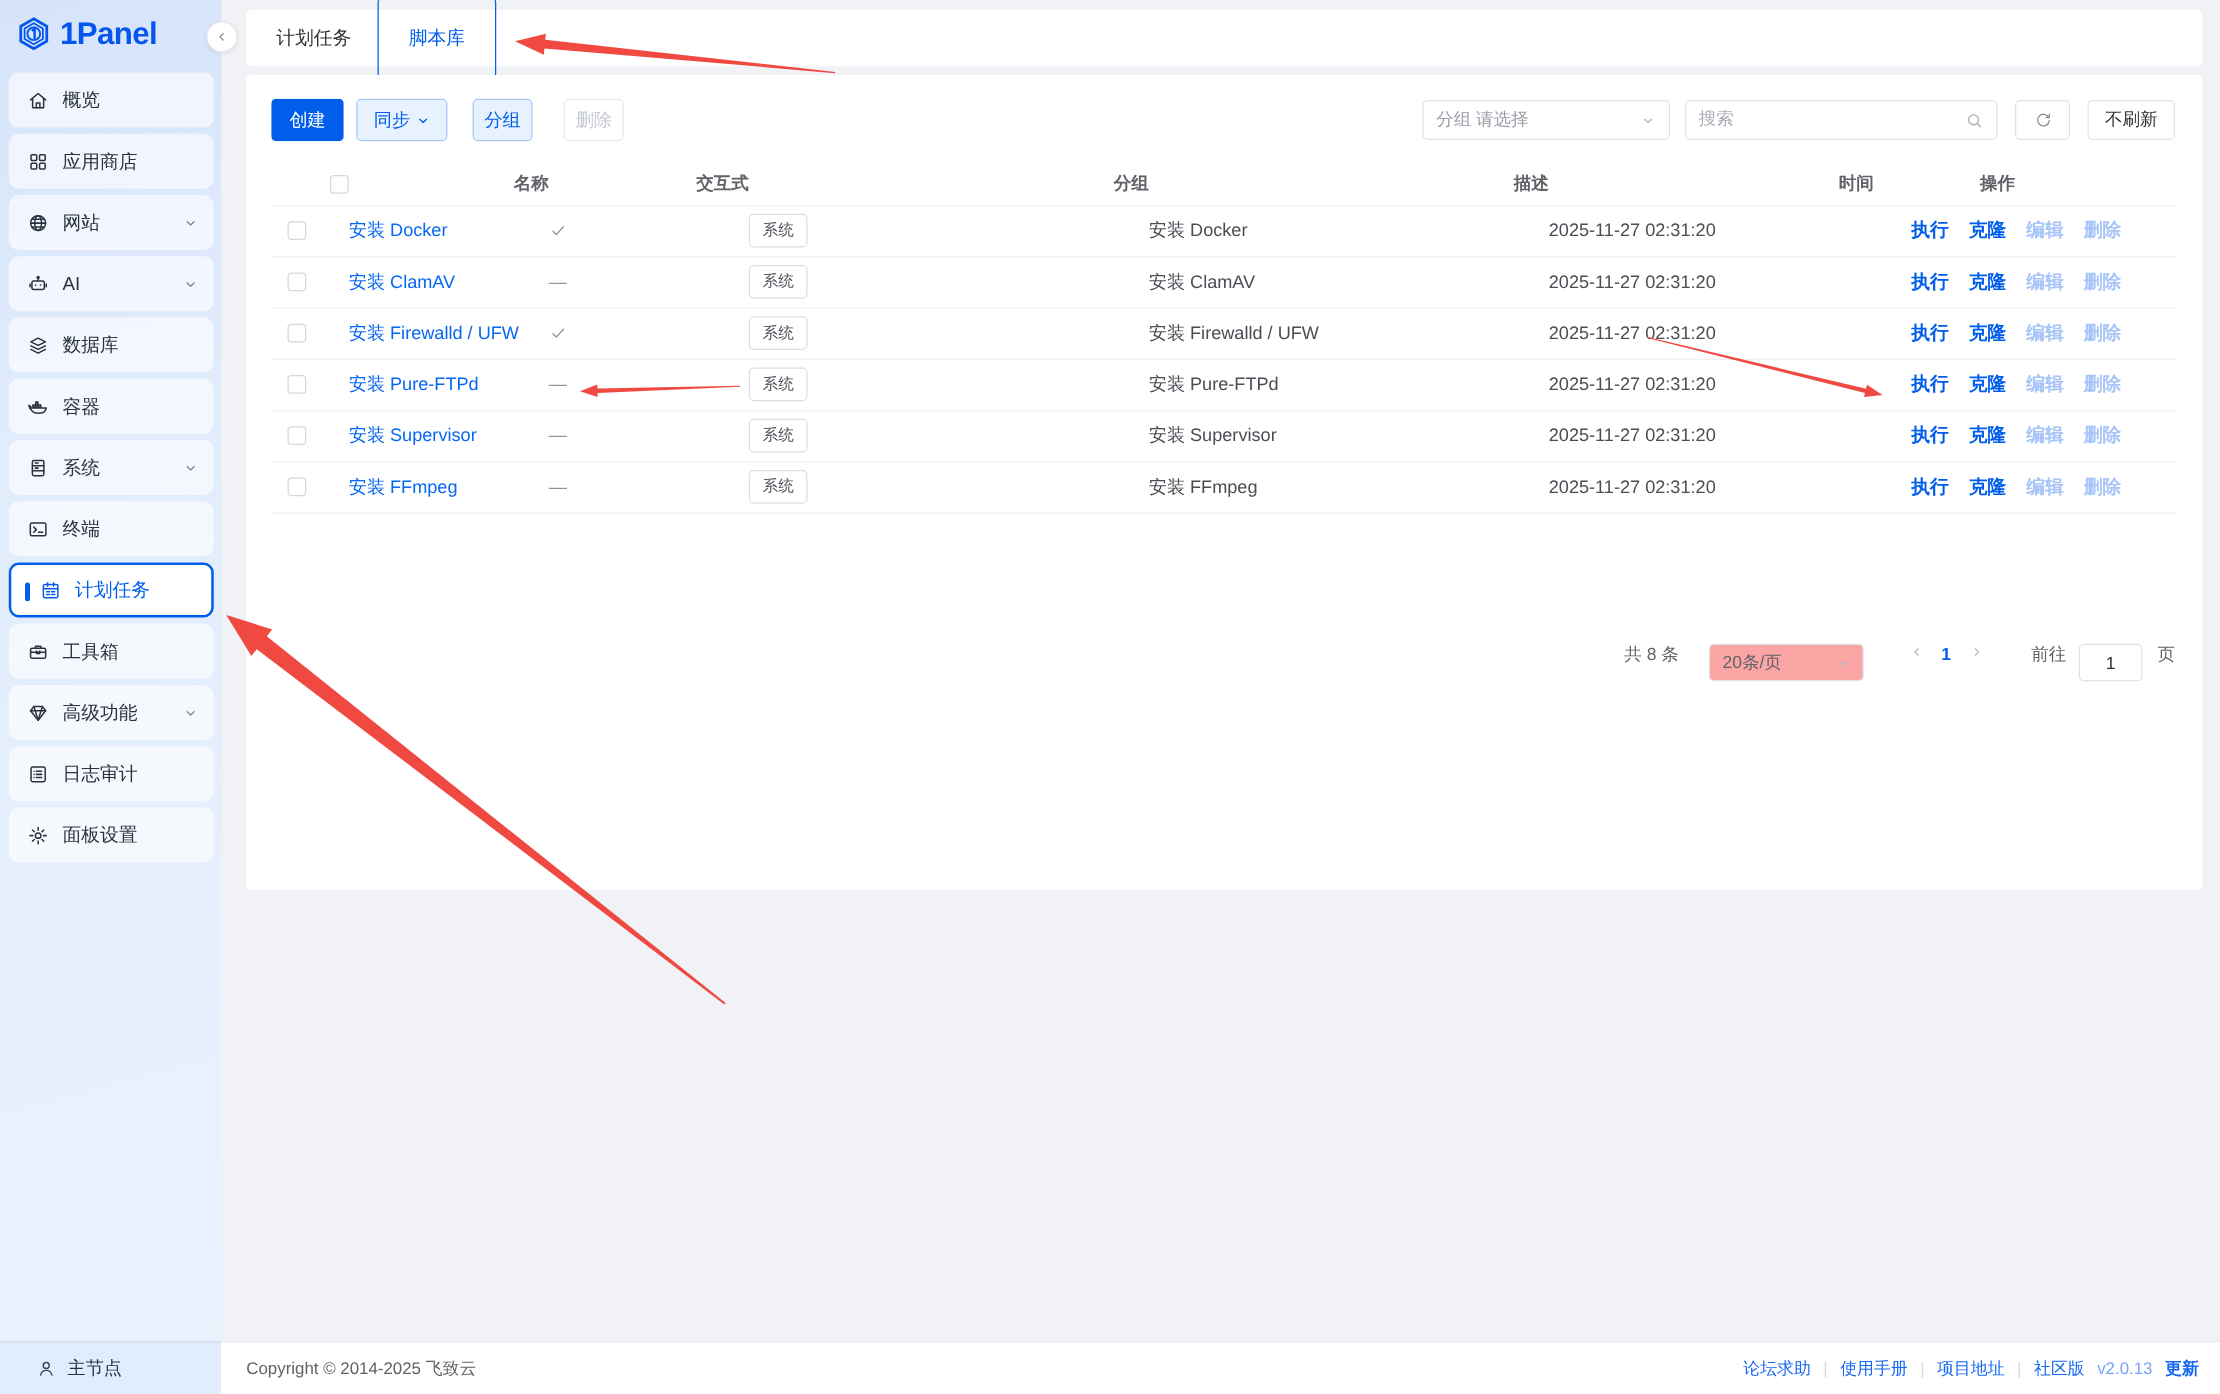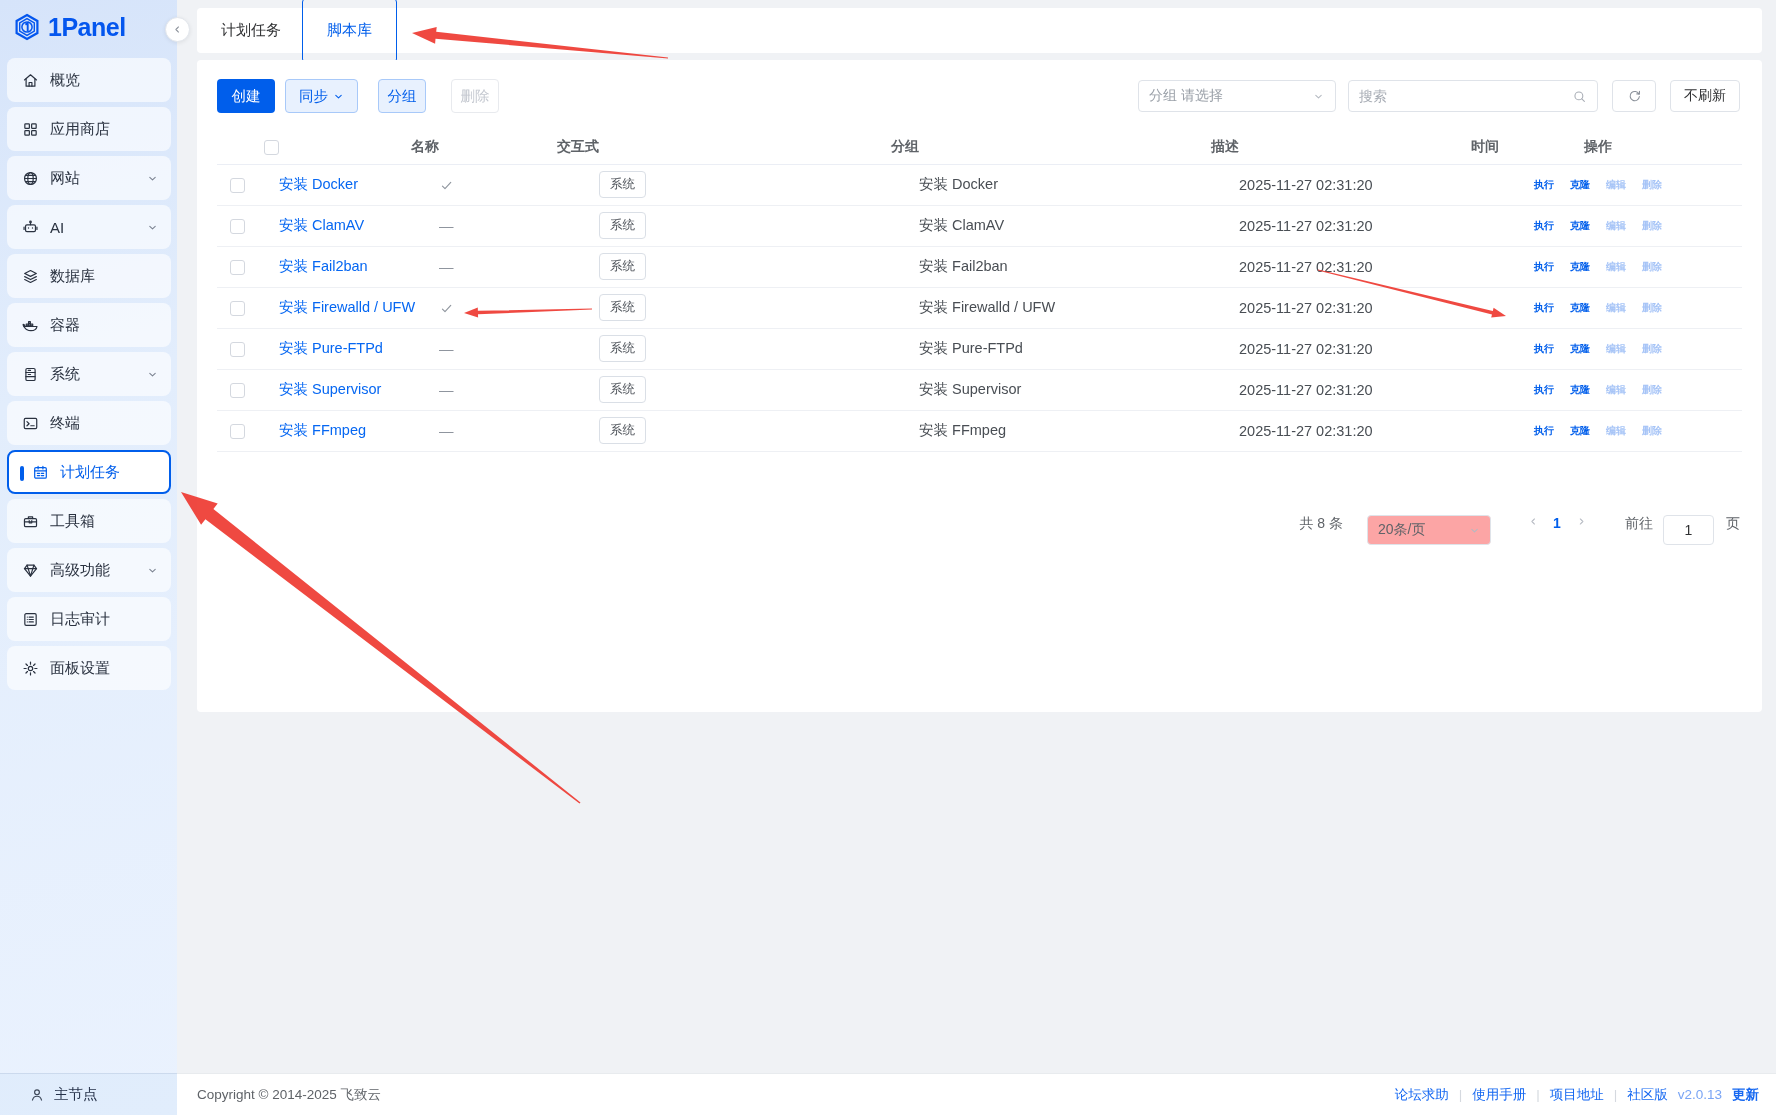--- a/index.html
+++ b/index.html
@@ -43,21 +43,21 @@
   .btn-sync{width:73px;margin-right:20px;gap:4px}
   .btn-sync .chev{width:12px;height:12px}
   .btn-grp{width:48px;margin-right:25px}
   .btn-disabled{width:48px;border-color:#e8eaee;color:#c3c7cf;cursor:not-allowed}
   .toolbar-right{margin-left:auto;display:flex;align-items:center}
   .gselect{width:198px;height:32px;border:1px solid #dfe3e9;border-radius:4px;display:flex;align-items:center;
     padding:0 10px;color:#9aa0a8;font-size:14px;background:#fff;margin-right:12px;cursor:pointer}
   .gselect .chev{margin-left:auto;width:13px;height:13px;color:#b4b9c1}
   .searchbox{width:250px;height:32px;border:1px solid #dfe3e9;border-radius:4px;display:flex;align-items:center;
     padding:0 10px;background:#fff;margin-right:14px}
-  .searchbox input{border:0;outline:0;flex:1;font-size:14px;font-family:Liberation Sans, sans-serif;color:#000000;background:transparent}
+  .searchbox input{border:0;outline:0;flex:1;font-size:14px;font-family:Liberation Mono, monospace;color:#000000;background:transparent}
   .searchbox input::placeholder{color:#a8adb5}
   .searchbox .sic{width:15px;height:15px;color:#a8adb5}
   .icbtn{width:44px;height:32px;border:1px solid #dfe3e9;border-radius:4px;background:#fff;display:flex;
     align-items:center;justify-content:center;color:#8a9099;margin-right:14px;cursor:pointer}
   .icbtn svg{width:15px;height:15px}
   .btn-norefresh{width:70px;height:32px;border:1px solid #dfe3e9;border-radius:4px;font-size:14px;color:#303133}
 
   
   .table-wrap{position:absolute;top:70px;left:20px;right:20px}
   table{width:100%;border-collapse:collapse;table-layout:fixed}
@@ -65,21 +65,21 @@
   tbody td{height:41px;border-bottom:1px solid #eef0f4;font-size:14.5px;padding:0;color:#303133}
   th.c-act,td.c-act{text-align:center}
   .checkbox{width:15px;height:15px;border:1px solid #d4d8df;border-radius:3px;background:#fff;display:inline-block;
     margin-left:13px;vertical-align:middle;cursor:pointer}
   a.nlink{color:#0667f2;text-decoration:none;cursor:pointer}
   .chk{width:15px;height:15px;color:#8f959e;display:inline-block;vertical-align:middle}
   .dash{color:#8f959e}
   .tag{display:inline-block;min-width:47px;text-align:center;padding:4px 10px;border:1px solid #dadfe6;border-radius:4px;
     font-size:12.5px;color:#4c5158;background:#fff}
   .c-desc,.c-time{color:#494e54}
-  .actions{display:flex;gap:16px;justify-content:center;padding-right:45px;font-weight:700;font-size:10px}
+  .actions{display:flex;gap:16px;justify-content:flex-end;padding-right:45px;font-weight:700;font-size:15px}
   th.c-act{padding-right:45px}
   .act{color:#005eeb;cursor:pointer}
   .act.dis{color:#a6c4f7;cursor:default;font-weight:600}
 
   
   .pagination{position:absolute;right:22px;top:455px;height:32px;display:flex;font-size:14px;color:#5f6368}
   .pag-total{margin-right:24px}
   .psel{width:124px;height:30px;border:1px solid #dfe3e9;border-radius:4px;display:flex;align-items:center;
     padding:0 10px;background:#fca5a5;margin-right:30px;cursor:pointer;color:#5f6368}
   .psel .chev{margin-left:auto;width:12px;height:12px;color:#b4b9c1}
@@ -382,36 +382,20 @@
                 <span class="act dis">删除</span>
               </div>
             </td>
           </tr>
           <tr>
             <td><span class="checkbox"></span></td>
             <td class="c-name"><a class="nlink">安装 ClamAV</a></td>
             <td class="c-inter"><span class="dash">—</span></td>
             <td class="c-group"><span class="tag">系统</span></td>
             <td class="c-desc">安装 ClamAV</td>
-            <td class="c-time">2025-11-27 02:31:20</td>
-            <td class="c-act">
-              <div class="actions">
-                <span class="act">执行</span>
-                <span class="act">克隆</span>
-                <span class="act dis">编辑</span>
-                <span class="act dis">删除</span>
-              </div>
-            </td>
-          </tr>
-          <tr>
-            <td><span class="checkbox"></span></td>
-            <td class="c-name"><a class="nlink">安装 Fail2ban</a></td>
-            <td class="c-inter"><span class="dash">—</span></td>
-            <td class="c-group"><span class="tag">系统</span></td>
-            <td class="c-desc">安装 Fail2ban</td>
             <td class="c-time">2025-11-27 02:31:20</td>
             <td class="c-act">
               <div class="actions">
                 <span class="act">执行</span>
                 <span class="act">克隆</span>
                 <span class="act dis">编辑</span>
                 <span class="act dis">删除</span>
               </div>
             </td>
           </tr>

